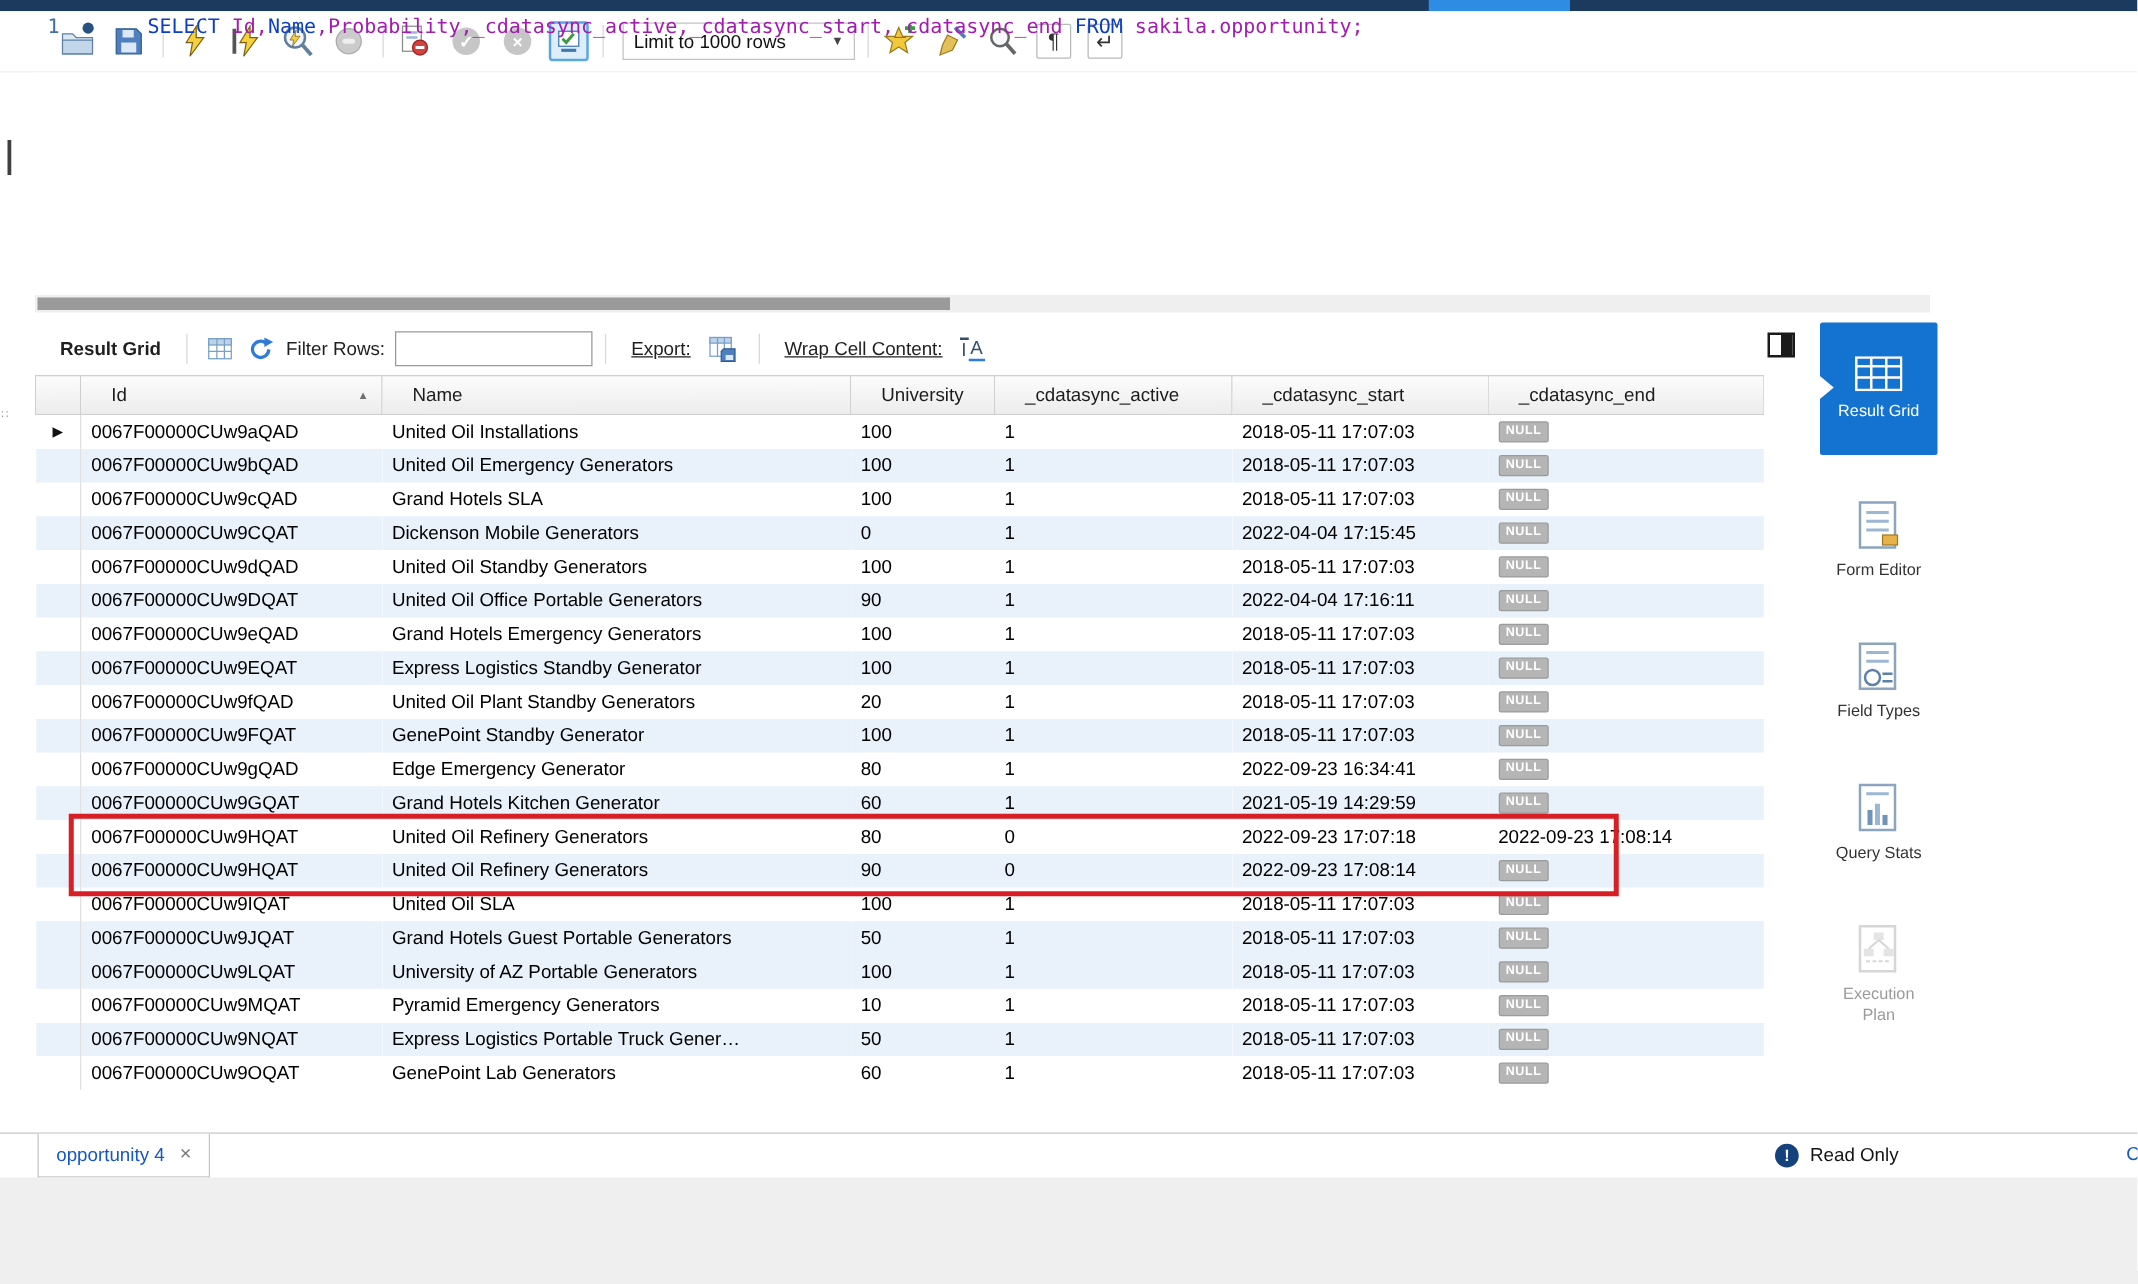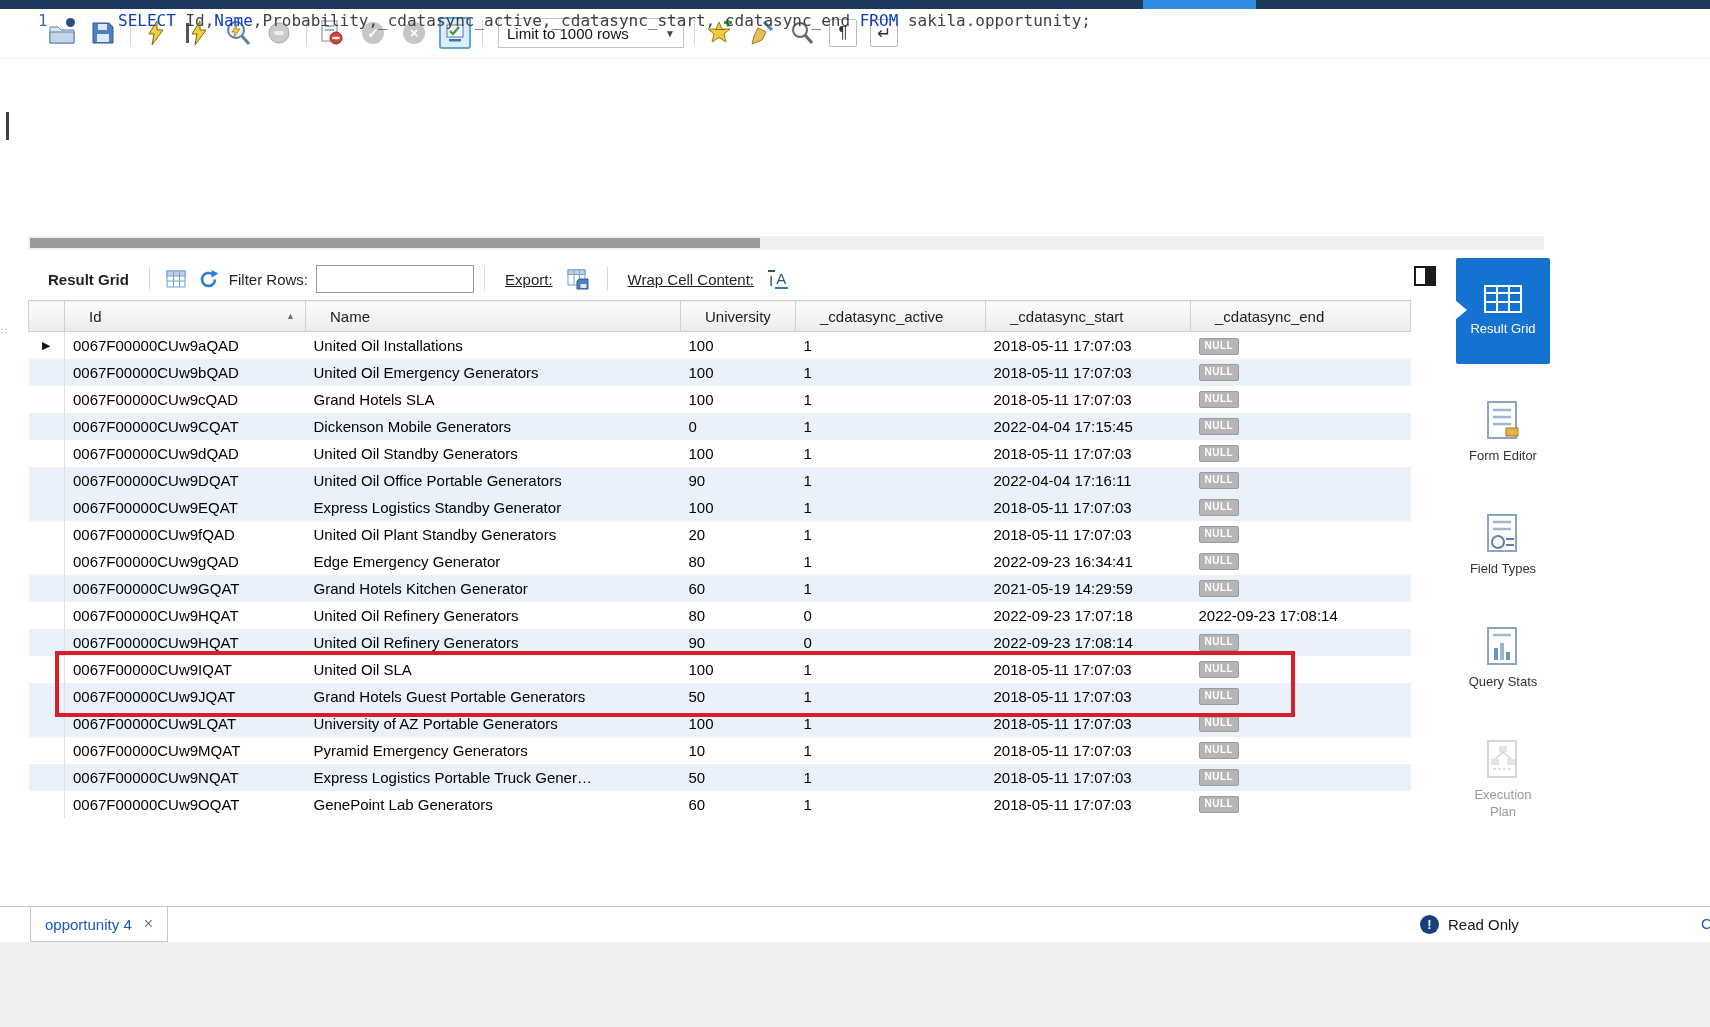--- a/index.html
+++ b/index.html
@@ -19,21 +19,21 @@
   .boxed { border:1px solid #b9b9b9; border-radius:2px; width:28px; height:28px; font-size:17px; color:#333; display:flex; align-items:center; justify-content:center; }
   .limit-select { height:30px; min-width:186px; border:1px solid #c3c3c3; display:flex; align-items:center; justify-content:space-between; padding:0 8px; font-size:15px; color:#111; margin:0 8px 0 6px; background:#fff; flex:0 0 auto; }
   .limit-caret { font-size:10px; color:#444; margin-left:12px; }
 
   
   .editor { position:absolute; top:58px; left:28px; width:1682px; height:176px; background:#fff; }
   .gutter-num { position:absolute; left:38px; top:11px; font-family:"DejaVu Sans Mono", monospace; font-size:16px; color:#3c6ea5; }
   .stmt-dot { position:absolute; left:66px; top:18px; width:9px; height:9px; border-radius:50%; background:#27517f; }
   .code-line { position:absolute; left:118px; top:11px; font-family:"DejaVu Sans Mono", monospace; font-size:16px; white-space:pre; }
   .tok-keyword { color:#0c3ec2; }
-  .tok-plain { color:#404040; }
+  .tok-plain { color:#a21caf; }
   .left-tick { position:absolute; left:6px; top:112px; width:3px; height:28px; background:#3f3f3f; }
   .left-dots { position:absolute; left:1px; top:328px; width:8px; height:12px; color:#9a9a9a; font-size:9px; line-height:6px; }
 
   
   .h-scroll { position:absolute; top:236px; left:28px; width:1516px; height:14px; background:#efefef; }
   .h-thumb { position:absolute; top:2px; left:2px; width:730px; height:10px; background:#9a9a9a; }
 
   
   .rg-toolbar { position:absolute; top:258px; left:28px; width:1386px; height:42px; display:flex; align-items:center; font-size:15px; color:#1f1f1f; }
   .rg-title { font-weight:bold; margin:0 10px 0 20px; }
@@ -303,34 +303,52 @@
       </tr>
       <tr class="even">
         <td class="c-marker"></td>
         <td class="c-id">0067F00000CUw9DQAT</td>
         <td class="c-name">United Oil Office Portable Generators</td>
         <td class="c-prob">90</td>
         <td class="c-active">1</td>
         <td class="c-start">2022-04-04 17:16:11</td>
         <td class="c-end"><span class="null-badge">NULL</span></td>
       </tr>
+      <tr class="odd">
+        <td class="c-marker"></td>
+        <td class="c-id">0067F00000CUw9eQAD</td>
+        <td class="c-name">Grand Hotels Emergency Generators</td>
+        <td class="c-prob">100</td>
+        <td class="c-active">1</td>
+        <td class="c-start">2018-05-11 17:07:03</td>
+        <td class="c-end"><span class="null-badge">NULL</span></td>
+      </tr>
       <tr class="even">
         <td class="c-marker"></td>
         <td class="c-id">0067F00000CUw9EQAT</td>
         <td class="c-name">Express Logistics Standby Generator</td>
         <td class="c-prob">100</td>
         <td class="c-active">1</td>
         <td class="c-start">2018-05-11 17:07:03</td>
         <td class="c-end"><span class="null-badge">NULL</span></td>
       </tr>
       <tr class="odd">
         <td class="c-marker"></td>
         <td class="c-id">0067F00000CUw9fQAD</td>
         <td class="c-name">United Oil Plant Standby Generators</td>
         <td class="c-prob">20</td>
+        <td class="c-active">1</td>
+        <td class="c-start">2018-05-11 17:07:03</td>
+        <td class="c-end"><span class="null-badge">NULL</span></td>
+      </tr>
+      <tr class="even">
+        <td class="c-marker"></td>
+        <td class="c-id">0067F00000CUw9FQAT</td>
+        <td class="c-name">GenePoint Standby Generator</td>
+        <td class="c-prob">100</td>
         <td class="c-active">1</td>
         <td class="c-start">2018-05-11 17:07:03</td>
         <td class="c-end"><span class="null-badge">NULL</span></td>
       </tr>
       <tr class="odd">
         <td class="c-marker"></td>
         <td class="c-id">0067F00000CUw9gQAD</td>
         <td class="c-name">Edge Emergency Generator</td>
         <td class="c-prob">80</td>
         <td class="c-active">1</td>

